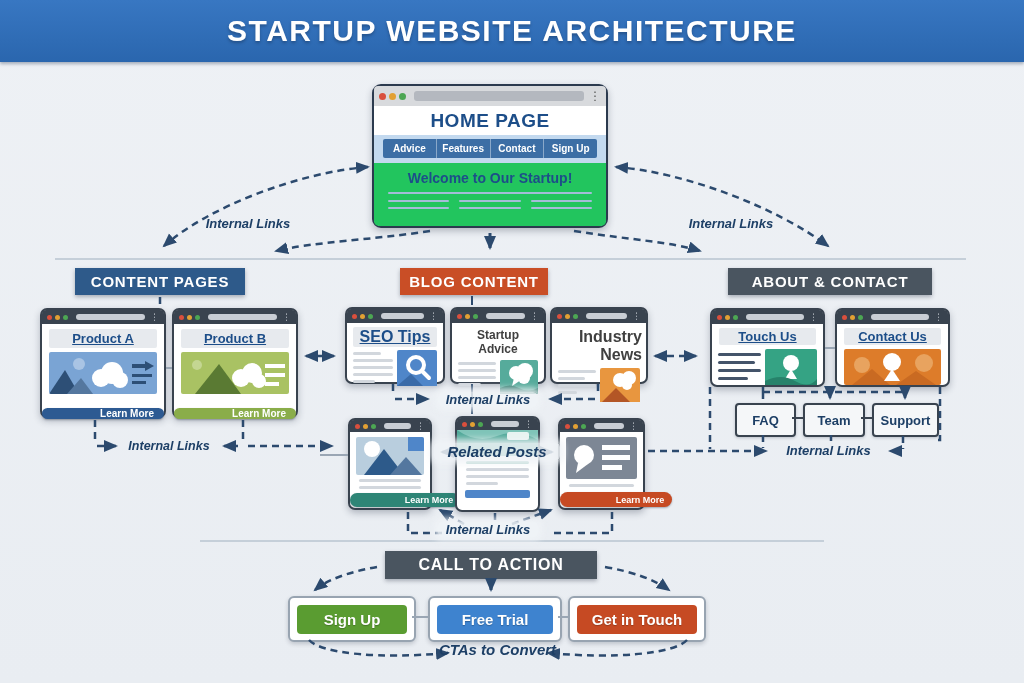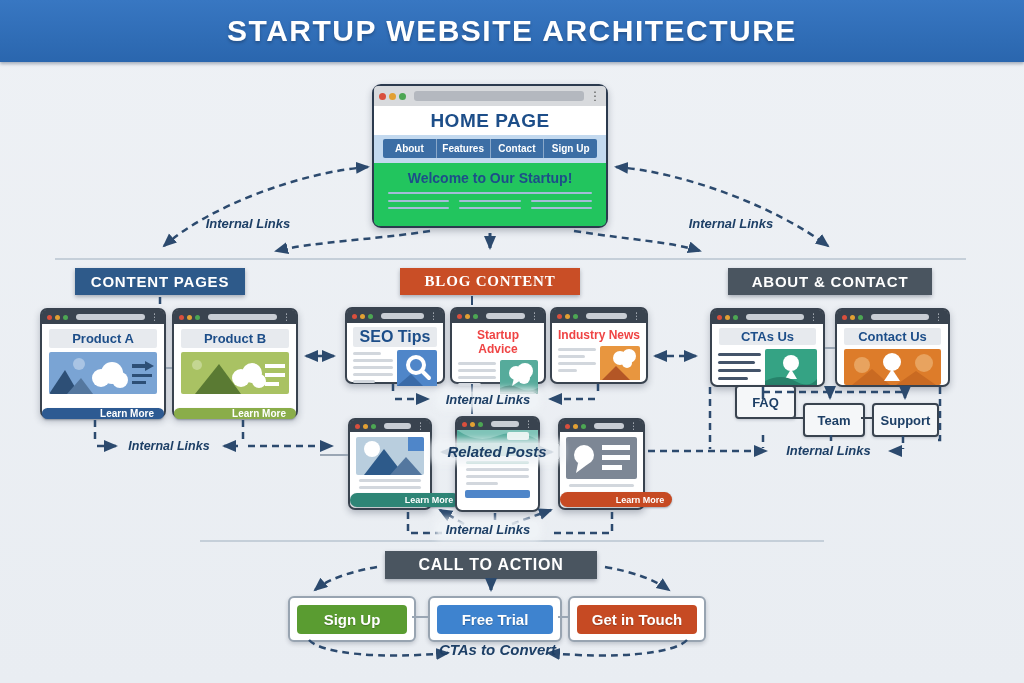--- a/index.html
+++ b/index.html
@@ -16,22 +16,22 @@
   .chrome{height:14px;background:#39434f;border-radius:4px 4px 0 0;display:flex;align-items:center;padding:0 5px;flex:0 0 auto;}
   .chrome.light{height:20px;background:#d8dadd;}
   .dot{width:5px;height:5px;border-radius:50%;margin-right:3px;flex:0 0 auto;}
   .chrome.light .dot{width:7px;height:7px;}
   .dot.r{background:#d94f3d}.dot.y{background:#e2a033}.dot.g{background:#4ca653}
   .urlbar{flex:1;height:6px;background:#c8cdd4;border-radius:3px;margin:0 5px;}
   .chrome.light .urlbar{height:10px;background:#b4b8bf;}
   .kebab{color:#c8cdd4;font-size:9px;line-height:1;flex:0 0 auto;}
   .chrome.light .kebab{color:#555;font-size:12px;}
   .tband{background:#e7eaee;border-radius:2px;margin:5px 7px 3px;text-align:center;
-         font-weight:800;color:#1d4e89;padding:2px 0;}
-  .tplain{text-align:center;font-weight:800;color:#ef4444;margin:5px 4px 2px;}
+         font-weight:800;color:#1d4e89;padding:2px 0;text-decoration:underline;}
+  .tplain{text-align:center;font-weight:800;color:#404040;margin:5px 4px 2px;}
   .img{border-radius:2px;overflow:hidden;flex:0 0 auto;}
   .gline{height:3px;background:#d2d7dd;border-radius:2px;}
   .btn{border-radius:8px;color:#fff;font-weight:800;display:flex;align-items:center;justify-content:center;
        box-shadow:0 1px 2px rgba(30,40,60,.35);padding-left:48px;}
   
   .hp-title{font-size:19px;font-weight:800;color:#1d4e89;text-align:center;padding:4px 0 3px;letter-spacing:.5px;}
   .navband{background:#c3d9ef;padding:4px 9px 5px;}
   .navbar{background:#3c6ea5;border-radius:2px;display:flex;height:19px;}
   .navitem{flex:1;display:flex;align-items:center;justify-content:center;color:#fff;font-size:10px;
            font-weight:700;border-right:1px solid rgba(255,255,255,.4);cursor:default;}
@@ -73,21 +73,21 @@
     <div class="chrome light">
       <span class="dot r"></span>
       <span class="dot y"></span>
       <span class="dot g"></span>
       <span class="urlbar"></span>
       <span class="kebab">⋮</span>
     </div>
     <div class="hp-title">HOME PAGE</div>
     <div class="navband">
       <div class="navbar">
-        <span class="navitem">About</span>
+        <span class="navitem">Advice</span>
         <span class="navitem">Features</span>
         <span class="navitem">Contact</span>
         <span class="navitem">Sign Up</span>
       </div>
     </div>
     <div class="hp-content">
       <div class="hp-head">Welcome to Our Startup!</div>
       <div class="hline" style="margin:0 14px;"></div>
       <div class="hp-cols">
         <div class="hp-col">
@@ -100,21 +100,21 @@
           </div>
         <div class="hp-col">
             <div class="hline"></div>
             <div class="hline"></div>
           </div>
       </div>
     </div>
   </div>
 
   <div class="sechead" style="left:75px;top:268px;width:170px;height:27px;background:#2e5a8a;">CONTENT PAGES</div>
-  <div class="sechead" style="left:400px;top:268px;width:180px;height:27px;background:#c94e26;font-family:Liberation Serif, serif;">BLOG CONTENT</div>
+  <div class="sechead" style="left:400px;top:268px;width:148px;height:27px;background:#c94e26;">BLOG CONTENT</div>
   <div class="sechead" style="left:728px;top:268px;width:204px;height:27px;background:#4a5560;">ABOUT &amp; CONTACT</div>
 
   <div class="bw" style="left:40px;top:308px;width:126px;height:110px;">
     <div class="chrome">
       <span class="dot r"></span>
         <span class="dot y"></span>
         <span class="dot g"></span>
       <span class="urlbar"></span>
         <span class="kebab">⋮</span>
     </div>
@@ -225,21 +225,21 @@
   </div>
 
   <div class="bw" style="left:550px;top:307px;width:98px;height:77px;">
     <div class="chrome">
       <span class="dot r"></span>
         <span class="dot y"></span>
         <span class="dot g"></span>
       <span class="urlbar"></span>
         <span class="kebab">⋮</span>
     </div>
-    <div class="tplain" style="font-size:12px;">Industry News</div>
+    <div class="tplain" style="font-size:16px;text-align:right;">Industry News</div>
     <div class="body-row">
       <div class="lcol">
         <div class="gline"></div>
           <div class="gline" style="width:70%"></div>
           <div class="gline"></div>
           <div class="gline" style="width:50%"></div>
       </div>
       <div class="img">
         <svg width="40" height="34" viewBox="0 0 40 34">
           <rect width="40" height="34" fill="#e8963f"></rect>
@@ -253,21 +253,21 @@
   </div>
 
   <div class="bw" style="left:710px;top:308px;width:115px;height:79px;">
     <div class="chrome">
       <span class="dot r"></span>
         <span class="dot y"></span>
         <span class="dot g"></span>
       <span class="urlbar"></span>
         <span class="kebab">⋮</span>
     </div>
-    <div class="tband" style="font-size:13px;margin:4px 7px 2px;padding:1px 0;">CTAs Us</div>
+    <div class="tband" style="font-size:13px;margin:4px 7px 2px;padding:1px 0;">Touch Us</div>
     <div class="body-row">
       <div class="lcol" style="gap:5px;padding-top:4px;">
         <div class="gline" style="background:#44546a;"></div>
         <div class="gline" style="background:#44546a;width:85%"></div>
         <div class="gline" style="background:#44546a;"></div>
         <div class="gline" style="background:#44546a;width:70%"></div>
       </div>
       <div class="img">
         <svg width="52" height="36" viewBox="0 0 52 36">
           <rect width="52" height="36" fill="#35a384"></rect>
@@ -294,21 +294,21 @@
         <circle cx="18" cy="16" r="8" fill="#e8a35f"></circle>
         <circle cx="80" cy="14" r="9" fill="#e8a35f"></circle>
         <polygon points="8,36 28,20 46,36" fill="#c96a22"></polygon>
         <polygon points="52,36 72,22 92,36" fill="#c96a22"></polygon>
         <circle cx="48" cy="13" r="9" fill="#fff"></circle>
         <polygon points="40,32 48,20 56,32" fill="#fff"></polygon>
       </svg>
     </div>
   </div>
 
-  <div class="subbox" style="left:735px;top:385px;width:57px;height:30px;">FAQ</div>
+  <div class="subbox" style="left:735px;top:403px;width:57px;height:30px;">FAQ</div>
   <div class="subbox" style="left:803px;top:403px;width:58px;height:30px;">Team</div>
   <div class="subbox" style="left:872px;top:403px;width:63px;height:30px;">Support</div>
 
   <div class="bw" style="left:348px;top:418px;width:84px;height:92px;">
     <div class="chrome" style="height:12px;">
       <span class="dot r"></span>
         <span class="dot y"></span>
         <span class="dot g"></span>
       <span class="urlbar"></span>
         <span class="kebab">⋮</span>

